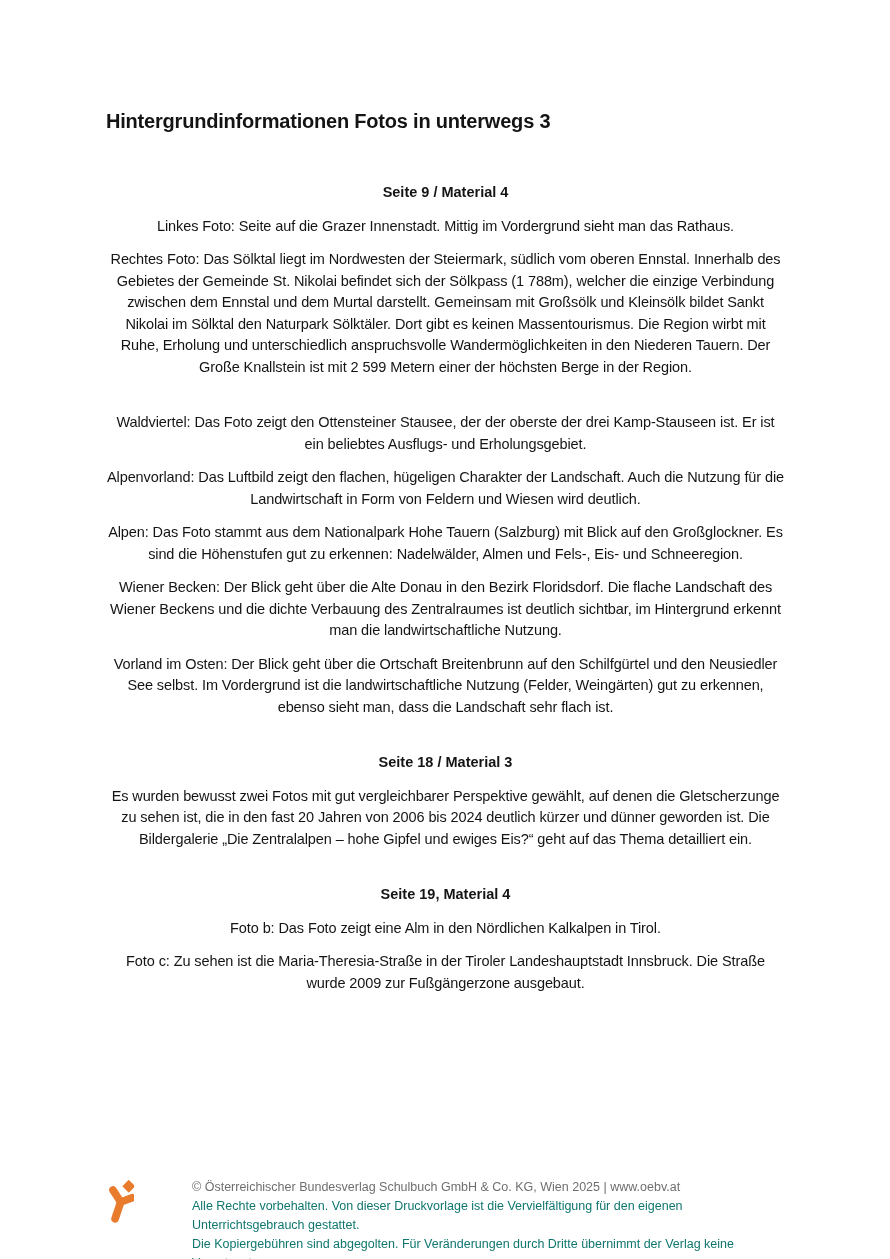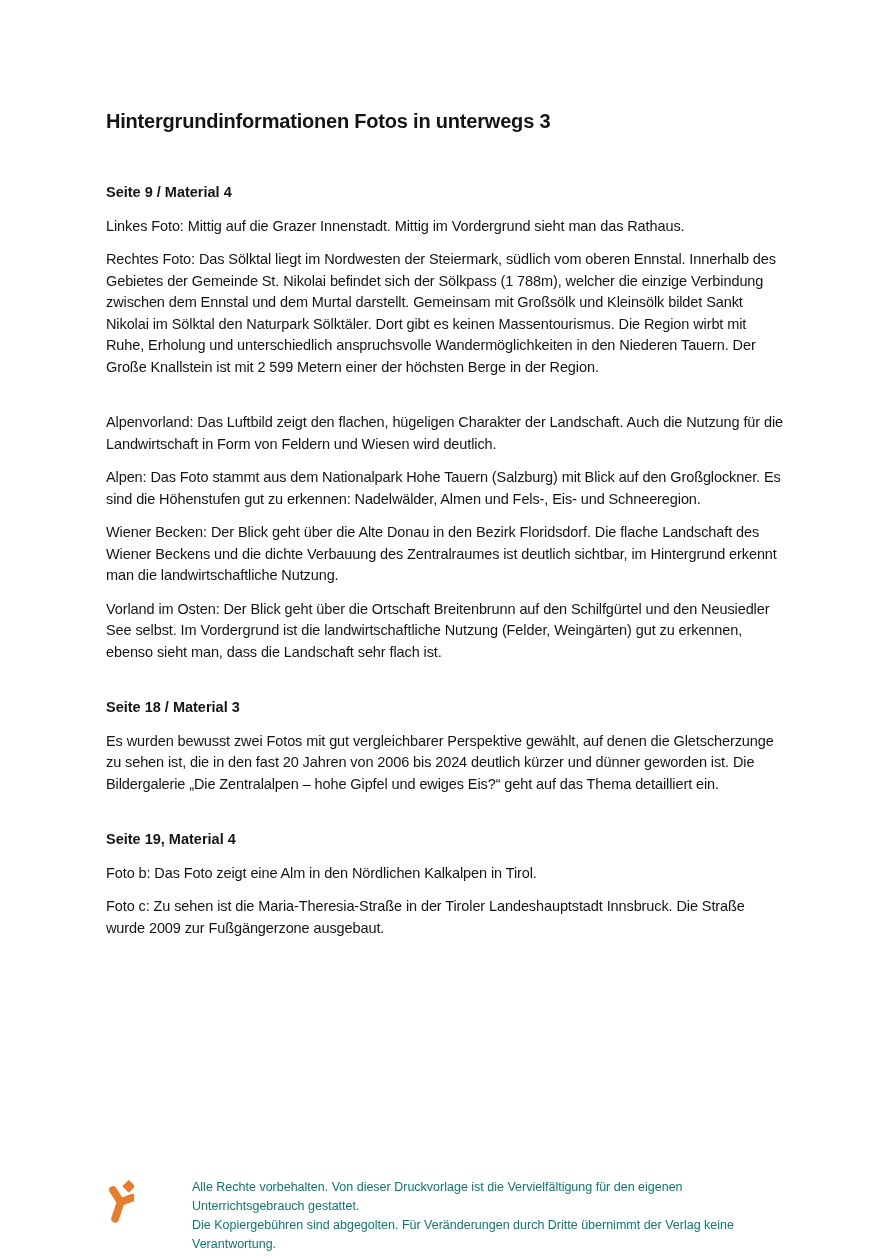--- a/index.html
+++ b/index.html
@@ -23,21 +23,21 @@
     height: 1007px;
     padding: 108px 105px 0 106px;
   }
   .doc-title {
     font-size: 20px;
     line-height: 26px;
     font-weight: 700;
     margin: 0 0 48px 0;
     letter-spacing: -0.2px;
   }
-  .section { margin: 34px 0 0 0; }
+  .section { margin: 34px 0 0 0; text-align: center; }
   .section:first-of-type { margin-top: 0; }
   .section-heading {
     font-size: 14.5px;
     line-height: 21.5px;
     font-weight: 700;
     margin: 0 0 12px 0;
   }
   .para {
     font-size: 14.5px;
     line-height: 21.5px;
@@ -71,24 +71,25 @@
 <body>
 
 <div class="page">
 
   <h1 class="doc-title">Hintergrundinformationen Fotos in unterwegs 3</h1>
 
   <main>
 
   <section class="section">
         <h2 class="section-heading">Seite 9 / Material 4</h2>
-        <p class="para"><span class="b">Linkes Foto:</span><span> Mittig auf die </span><span class="b">Grazer Innenstadt</span><span>. Mittig im Vordergrund sieht man das Rathaus.</span></p>
+        <p class="para"><span class="b">Linkes Foto:</span><span> Seite auf die </span><span class="b">Grazer Innenstadt</span><span>. Mittig im Vordergrund sieht man das Rathaus.</span></p>
         <p class="para"><span class="b">Rechtes Foto:</span><span> Das </span><span class="b">Sölktal</span><span> liegt im Nordwesten der Steiermark, südlich vom oberen Ennstal. Innerhalb des Gebietes der Gemeinde St. Nikolai befindet sich der Sölkpass (1 788m), welcher die einzige Verbindung zwischen dem Ennstal und dem Murtal darstellt. Gemeinsam mit Großsölk und Kleinsölk bildet Sankt Nikolai im Sölktal den Naturpark Sölktäler. Dort gibt es keinen Massentourismus. Die Region wirbt mit Ruhe, Erholung und unterschiedlich anspruchsvolle Wandermöglichkeiten in den Niederen Tauern. Der Große Knallstein ist mit 2 599 Metern einer der höchsten Berge in der Region.</span></p>
       </section>
       <section class="section">
+        <p class="para"><span class="b">Waldviertel:</span><span> Das Foto zeigt den Ottensteiner Stausee, der der oberste der drei Kamp-Stauseen ist. Er ist ein beliebtes Ausflugs- und Erholungsgebiet.</span></p>
         <p class="para"><span class="b">Alpenvorland</span><span>: Das Luftbild zeigt den flachen, hügeligen Charakter der Landschaft. Auch die Nutzung für die Landwirtschaft in Form von Feldern und Wiesen wird deutlich.</span></p>
         <p class="para"><span class="b">Alpen</span><span>: Das Foto stammt aus dem Nationalpark Hohe Tauern (Salzburg) mit Blick auf den Großglockner. Es sind die Höhenstufen gut zu erkennen: Nadelwälder, Almen und Fels-, Eis- und Schneeregion.</span></p>
         <p class="para"><span class="b">Wiener Becken</span><span>: Der Blick geht über die Alte Donau in den Bezirk Floridsdorf. Die flache Landschaft des Wiener Beckens und die dichte Verbauung des Zentralraumes ist deutlich sichtbar, im Hintergrund erkennt man die landwirtschaftliche Nutzung.</span></p>
         <p class="para"><span class="b">Vorland im Osten</span><span>: Der Blick geht über die Ortschaft Breitenbrunn auf den Schilfgürtel und den Neusiedler See selbst. Im Vordergrund ist die landwirtschaftliche Nutzung (Felder, Weingärten) gut zu erkennen, ebenso sieht man, dass die Landschaft sehr flach ist.</span></p>
       </section>
       <section class="section">
         <h2 class="section-heading">Seite 18 / Material 3</h2>
         <p class="para"><span>Es wurden bewusst zwei Fotos mit gut vergleichbarer Perspektive gewählt, auf denen die Gletscherzunge zu sehen ist, die in den fast 20 Jahren von 2006 bis 2024 deutlich kürzer und dünner geworden ist. Die Bildergalerie „Die Zentralalpen – hohe Gipfel und ewiges Eis?“ geht auf das Thema detailliert ein.</span></p>
       </section>
       <section class="section">
@@ -103,16 +104,17 @@
 <div class="footer">
   <svg class="footer-logo" viewBox="0 0 40 62" aria-hidden="true">
     <g>
       <rect x="26" y="2" width="13" height="13" rx="1" transform="rotate(45 32.5 8.5)" class="logo-fill" fill="#E97B2D"></rect>
       <path d="M10 14 L21 31" class="logo-stroke" stroke="#E97B2D" stroke-width="11" stroke-linecap="round" fill="none"></path>
       <path d="M21 31 L37 25" class="logo-stroke" stroke="#E97B2D" stroke-width="11" stroke-linecap="round" fill="none"></path>
       <path d="M21 31 L13 55" class="logo-stroke" stroke="#E97B2D" stroke-width="11" stroke-linecap="round" fill="none"></path>
     </g>
   </svg>
   <div class="footer-text">
+    <div class="footer-line-1">© Österreichischer Bundesverlag Schulbuch GmbH &amp; Co. KG, Wien 2025 | www.oebv.at</div>
     <div class="footer-line-2">Alle Rechte vorbehalten. Von dieser Druckvorlage ist die Vervielfältigung für den eigenen Unterrichtsgebrauch gestattet.</div>
     <div class="footer-line-3">Die Kopiergebühren sind abgegolten. Für Veränderungen durch Dritte übernimmt der Verlag keine Verantwortung.</div>
   </div>
 </div>
 
 </body></html>

